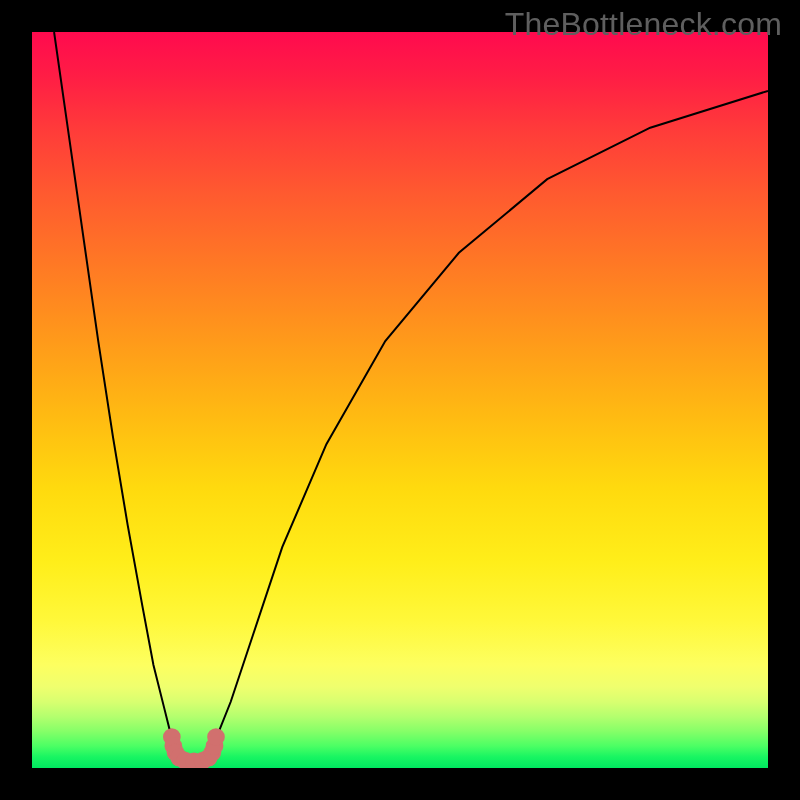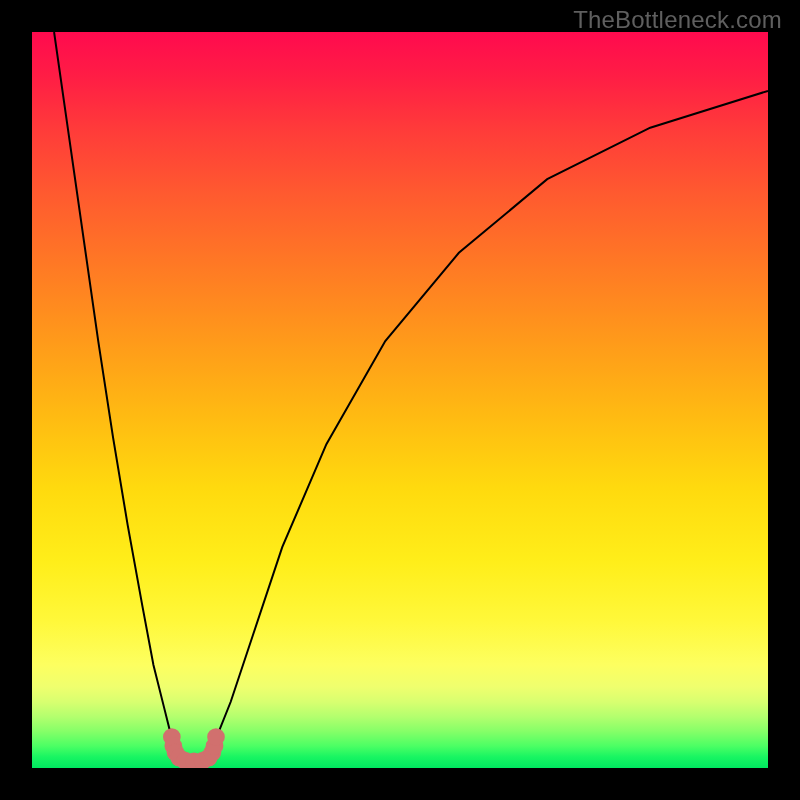--- a/index.html
+++ b/index.html
@@ -55,21 +55,21 @@
   }
   .dots {
     position: absolute;
     inset: 0;
   }
   .watermark {
     position: absolute;
     top: 6px;
     right: 18px;
     color: #5f5f5f;
-    font-size: 24px;
+    font-size: 32px;
     font-weight: 500;
     letter-spacing: 0.2px;
     user-select: none;
   }
 </style>
 </head>
 <body>
 
 <div class="outer">
   <div class="plot">

